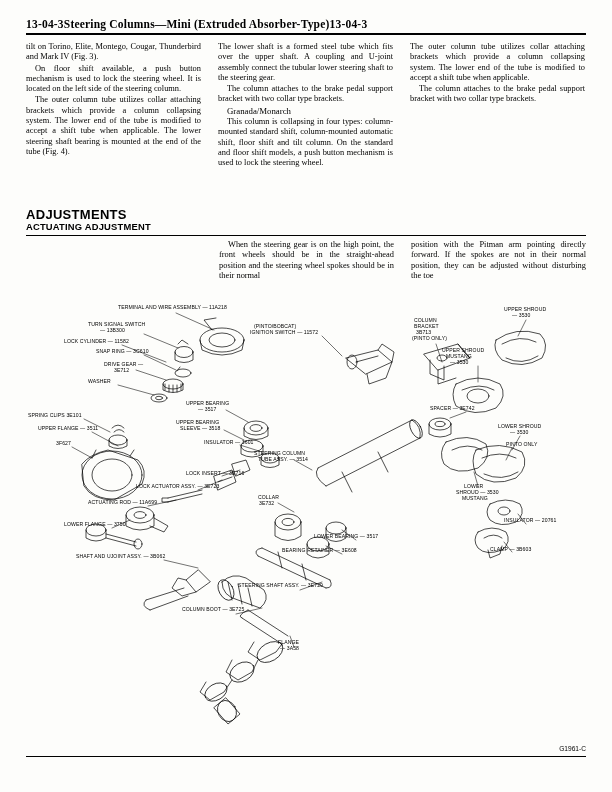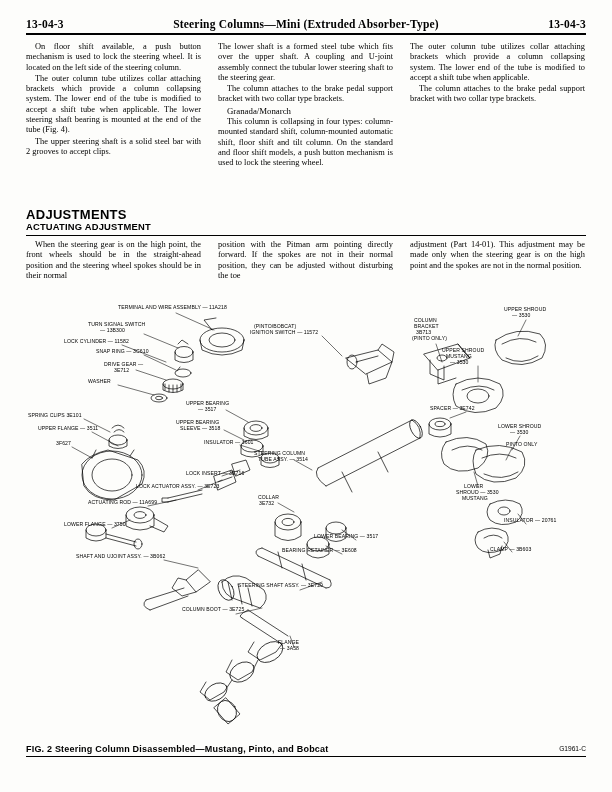--- a/index.html
+++ b/index.html
@@ -23,21 +23,20 @@
     pointer-events: none;
   }
   
   .header {
     position: absolute;
     left: 26px;
     top: 18px;
     width: 560px;
     display: flex;
     align-items: baseline;
-    justify-content: space-between;
     font-weight: bold;
     font-size: 11.5px;
     letter-spacing: .2px;
   }
   .header .page-num {
     font-size: 11.5px;
   }
   .header .title {
     font-size: 11.5px;
   }
@@ -102,20 +101,21 @@
   .adjust-rule {
     margin-top: 2px;
     width: 560px;
     height: 1.4px;
     background: #000;
   }
   .adjust-cols {
     margin-top: 4px;
     display: flex;
     gap: 17px;
+    justify-content: flex-end;
   }
   .adjust-cols .col { width: 175px; }
 
   
   .figure {
     position: absolute;
     left: 26px;
     top: 300px;
     width: 560px;
     height: 440px;
@@ -151,23 +151,23 @@
 
   <div class="header">
     <span class="page-num">13-04-3</span>
     <span class="title">Steering Columns—Mini (Extruded Absorber-Type)</span>
     <span class="page-num">13-04-3</span>
   </div>
   <div class="rule top"></div>
 
   <div class="cols">
     <div class="col">
+      <p class="noindent">tilt on Torino, Elite, Montego, Cougar, Thunderbird and Mark IV (Fig. 3).</p>
       <p>On floor shift available, a push button mechanism is used to lock the steering wheel. It is located on the left side of the steering column.</p>
       <p>The outer column tube utilizes collar attaching brackets which provide a column collapsing system. The lower end of the tube is modified to accept a shift tube when applicable. The lower steering shaft bearing is mounted at the end of the tube (Fig. 4).</p>
-      <p>The upper steering shaft is a solid steel bar with 2 grooves to accept clips.</p>
     </div>
     <div class="col">
       <p class="noindent">The lower shaft is a formed steel tube which fits over the upper shaft. A coupling and U-joint assembly connect the tubular lower steering shaft to the steering gear.</p>
       <p>The column attaches to the brake pedal support bracket with two collar type brackets.</p>
       <p class="subhead">Granada/Monarch</p>
       <p>This column is collapsing in four types: column-mounted standard shift, column-mounted automatic shift, floor shift and tilt column. On the standard and floor shift models, a push button mechanism is used to lock the steering wheel.</p>
     </div>
     <div class="col">
       <p class="noindent">The outer column tube utilizes collar attaching brackets which provide a column collapsing system. The lower end of the tube is modified to accept a shift tube when applicable.</p>
       <p>The column attaches to the brake pedal support bracket with two collar type brackets.</p>
@@ -177,23 +177,20 @@
   <div class="adjust-wrap">
     <div class="adjust-title">ADJUSTMENTS</div>
     <div class="adjust-sub">ACTUATING ADJUSTMENT</div>
     <div class="adjust-rule"></div>
     <div class="adjust-cols">
       <div class="col">
         <p>When the steering gear is on the high point, the front wheels should be in the straight-ahead position and the steering wheel spokes should be in their normal</p>
       </div>
       <div class="col">
         <p class="noindent">position with the Pitman arm pointing directly forward. If the spokes are not in their normal position, they can be adjusted without disturbing the toe</p>
-      </div>
-      <div class="col">
-        <p class="noindent">adjustment (Part 14-01). This adjustment may be made only when the steering gear is on the high point and the spokes are not in the normal position.</p>
       </div>
     </div>
   </div>
 
   <div class="figure">
     <svg width="560" height="440" viewBox="0 0 560 440">
       <g fill="none" stroke="#000" stroke-width="0.7" stroke-linejoin="round" stroke-linecap="round">
 
         <g stroke-width="0.55">
           <path d="M150 13 L188 30"></path>
@@ -491,15 +488,14 @@
         <text x="438" y="188">LOWER</text>
         <text x="430" y="194">SHROUD — 3530</text>
         <text x="436" y="200">MUSTANG</text>
         <text x="478" y="222">INSULATOR — 20761</text>
         <text x="464" y="251">CLAMP — 3B603</text>
       </g>
     </svg>
   </div>
 
   <div class="rule bottom"></div>
-  <div class="fig-caption">FIG. 2 Steering Column Disassembled—Mustang, Pinto, and Bobcat</div>
   <div class="fig-code">G1961-C</div>
 </div>
 
 </body></html>

